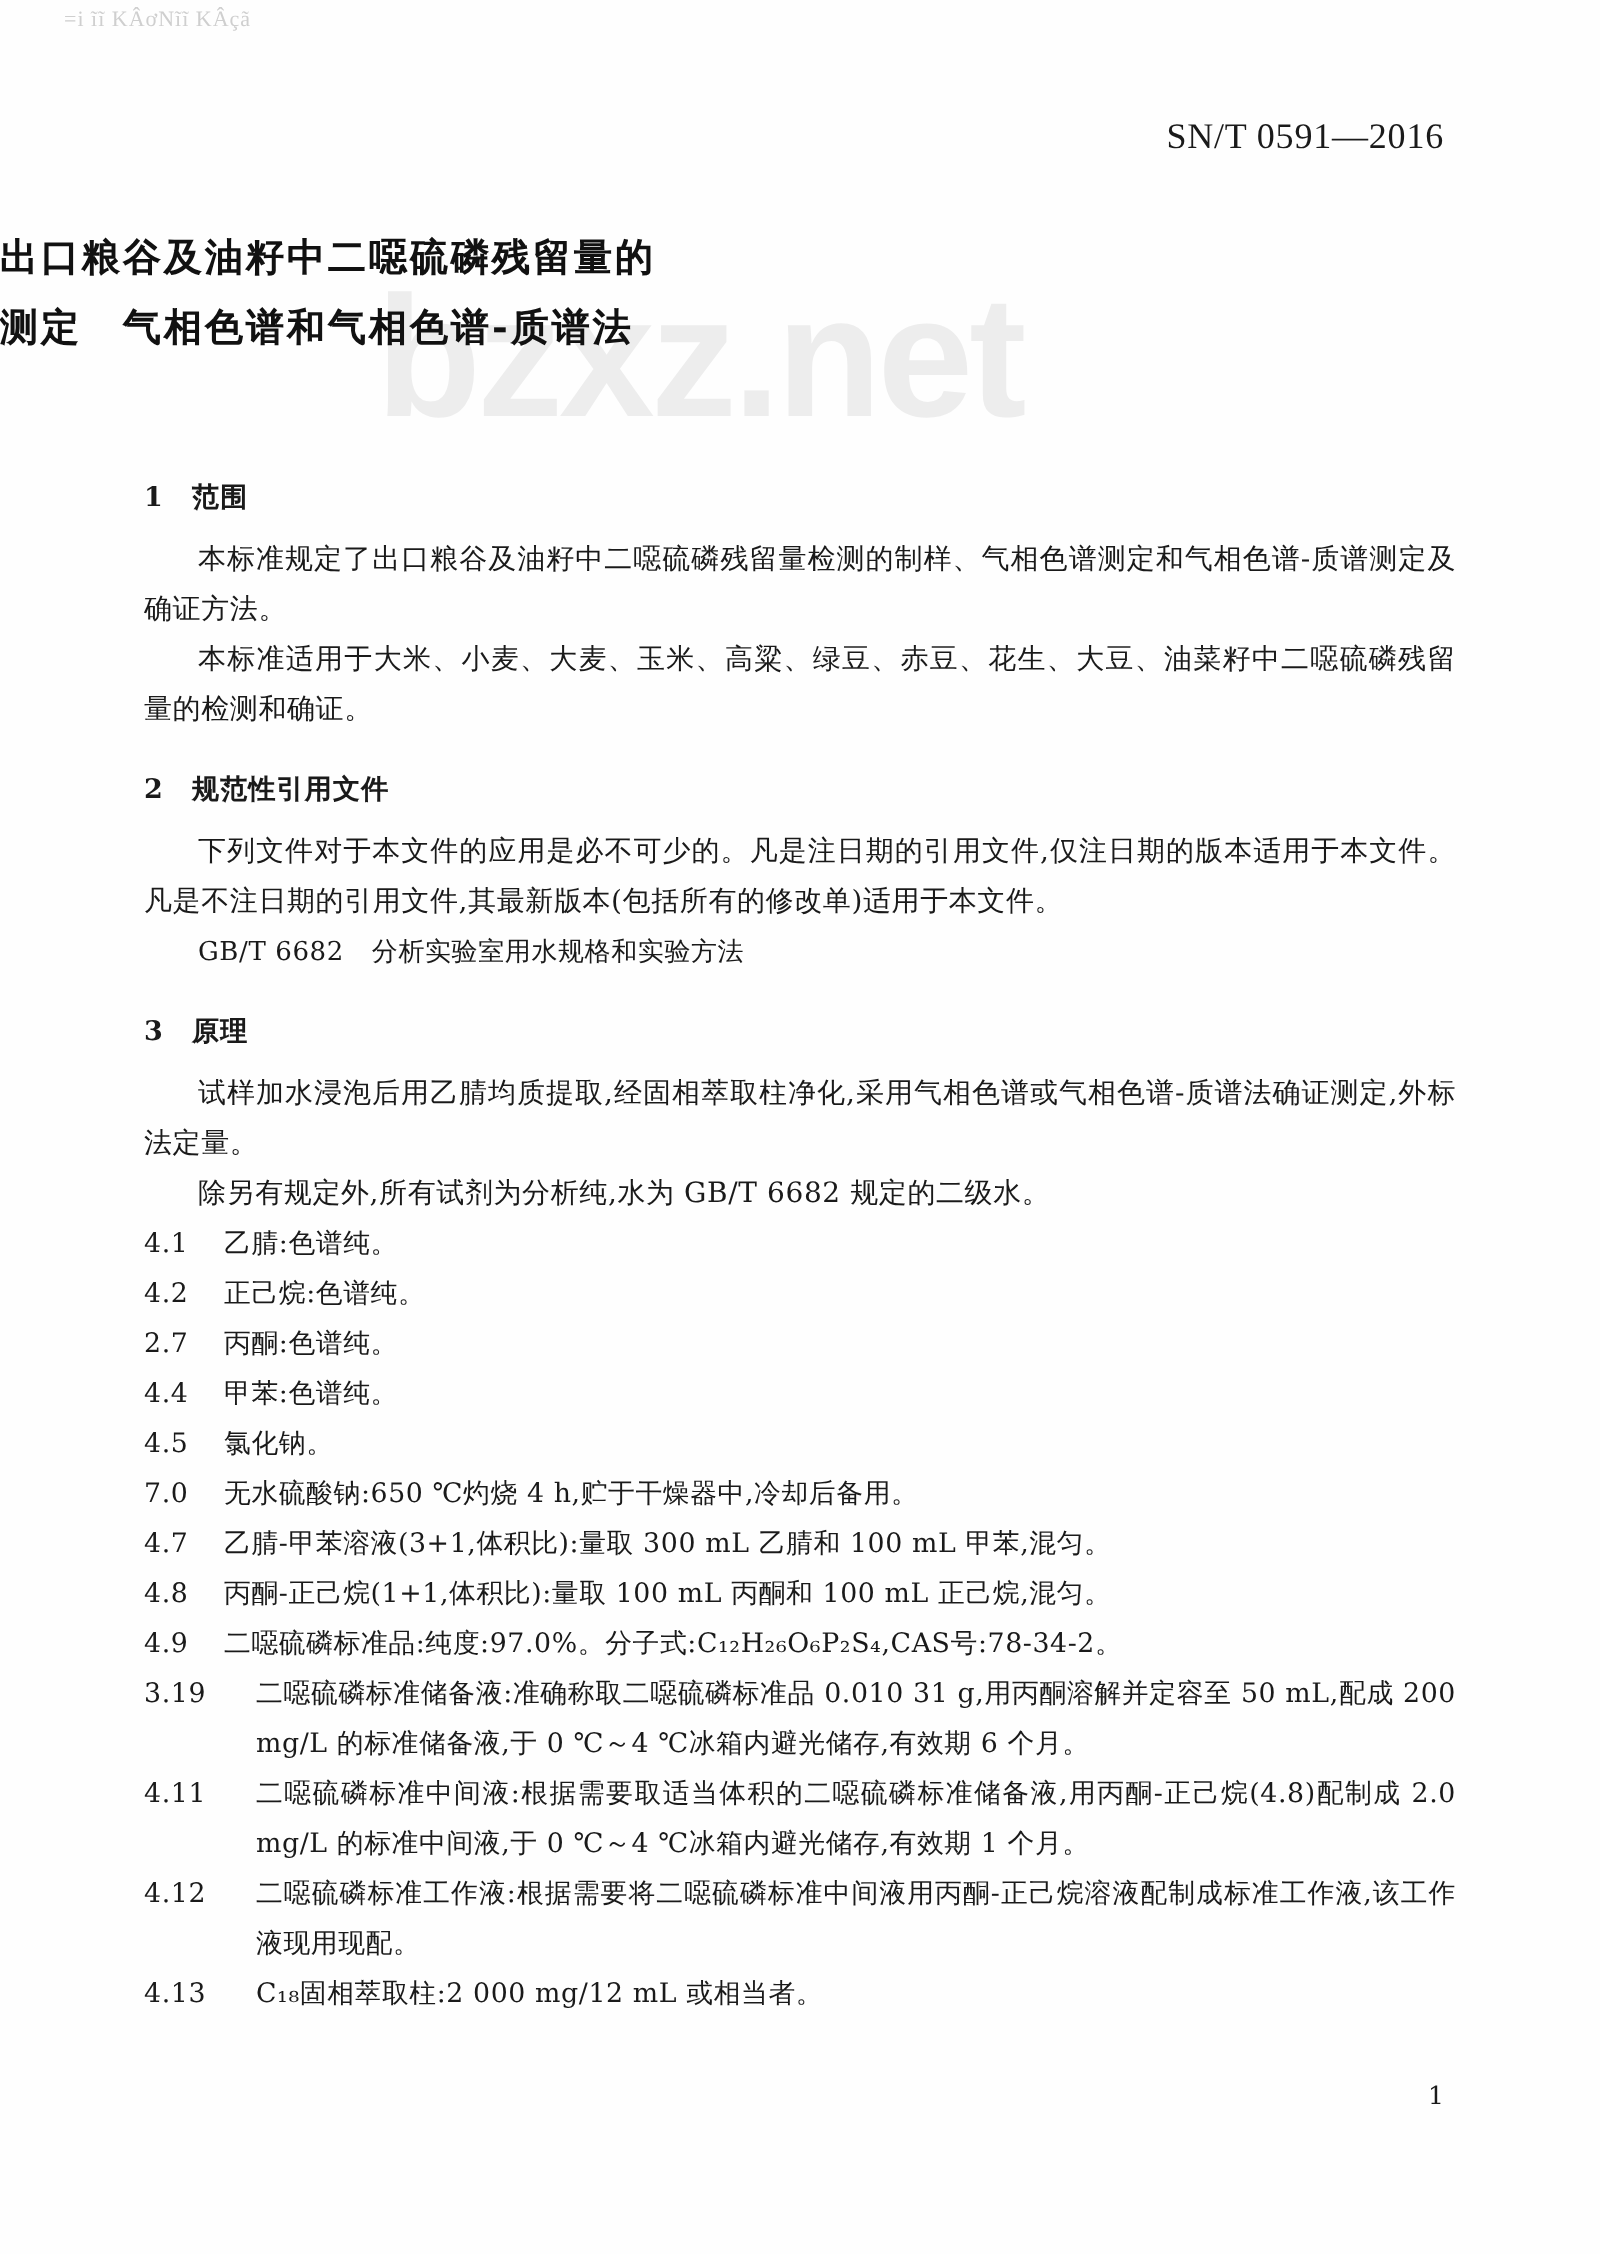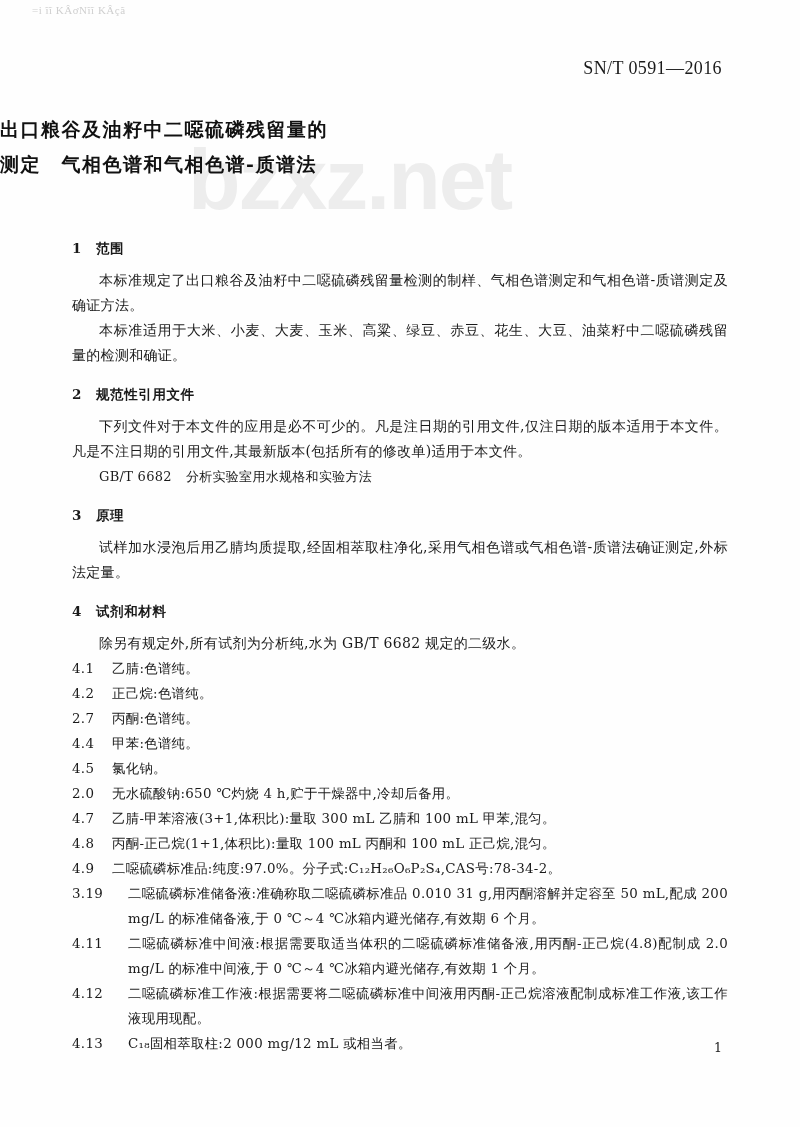--- a/index.html
+++ b/index.html
@@ -153,31 +153,28 @@
     <p class="para">下列文件对于本文件的应用是必不可少的。凡是注日期的引用文件,仅注日期的版本适用于本文件。凡是不注日期的引用文件,其最新版本(包括所有的修改单)适用于本文件。</p>
     <p class="std-ref">
       <span>GB/T 6682</span><span class="gap"></span><span>分析实验室用水规格和实验方法</span>
     </p>
 
     <div class="sec-head">
       <span class="num">3</span><span>原理</span>
     </div>
     <p class="para">试样加水浸泡后用乙腈均质提取,经固相萃取柱净化,采用气相色谱或气相色谱-质谱法确证测定,外标法定量。</p>
 
-    <div class="sec-head">
-      <span class="num">4</span><span>试剂和材料</span>
-    </div>
     <p class="para">除另有规定外,所有试剂为分析纯,水为 GB/T 6682 规定的二级水。</p>
 
     <p class="item"><span class="lbl">4.1</span><span>乙腈:色谱纯。</span></p>
     <p class="item"><span class="lbl">4.2</span><span>正己烷:色谱纯。</span></p>
     <p class="item"><span class="lbl">2.7</span><span>丙酮:色谱纯。</span></p>
     <p class="item"><span class="lbl">4.4</span><span>甲苯:色谱纯。</span></p>
     <p class="item"><span class="lbl">4.5</span><span>氯化钠。</span></p>
-    <p class="item"><span class="lbl">2.0</span><span>无水硫酸钠:650 ℃灼烧 4 h,贮于干燥器中,冷却后备用。</span></p>
+    <p class="item"><span class="lbl">7.0</span><span>无水硫酸钠:650 ℃灼烧 4 h,贮于干燥器中,冷却后备用。</span></p>
     <p class="item"><span class="lbl">4.7</span><span>乙腈-甲苯溶液(3+1,体积比):量取 300 mL 乙腈和 100 mL 甲苯,混匀。</span></p>
     <p class="item"><span class="lbl">4.8</span><span>丙酮-正己烷(1+1,体积比):量取 100 mL 丙酮和 100 mL 正己烷,混匀。</span></p>
     <p class="item"><span class="lbl">4.9</span><span>二噁硫磷标准品:纯度:97.0%。分子式:C₁₂H₂₆O₆P₂S₄,CAS号:78-34-2。</span></p>
     <p class="item wide"><span class="lbl">3.19</span><span>二噁硫磷标准储备液:准确称取二噁硫磷标准品 0.010 31 g,用丙酮溶解并定容至 50 mL,配成 200 mg/L 的标准储备液,于 0 ℃～4 ℃冰箱内避光储存,有效期 6 个月。</span></p>
     <p class="item wide"><span class="lbl">4.11</span><span>二噁硫磷标准中间液:根据需要取适当体积的二噁硫磷标准储备液,用丙酮-正己烷(4.8)配制成 2.0 mg/L 的标准中间液,于 0 ℃～4 ℃冰箱内避光储存,有效期 1 个月。</span></p>
     <p class="item wide"><span class="lbl">4.12</span><span>二噁硫磷标准工作液:根据需要将二噁硫磷标准中间液用丙酮-正己烷溶液配制成标准工作液,该工作液现用现配。</span></p>
     <p class="item wide"><span class="lbl">4.13</span><span>C₁₈固相萃取柱:2 000 mg/12 mL 或相当者。</span></p>
 
   </div>
 

